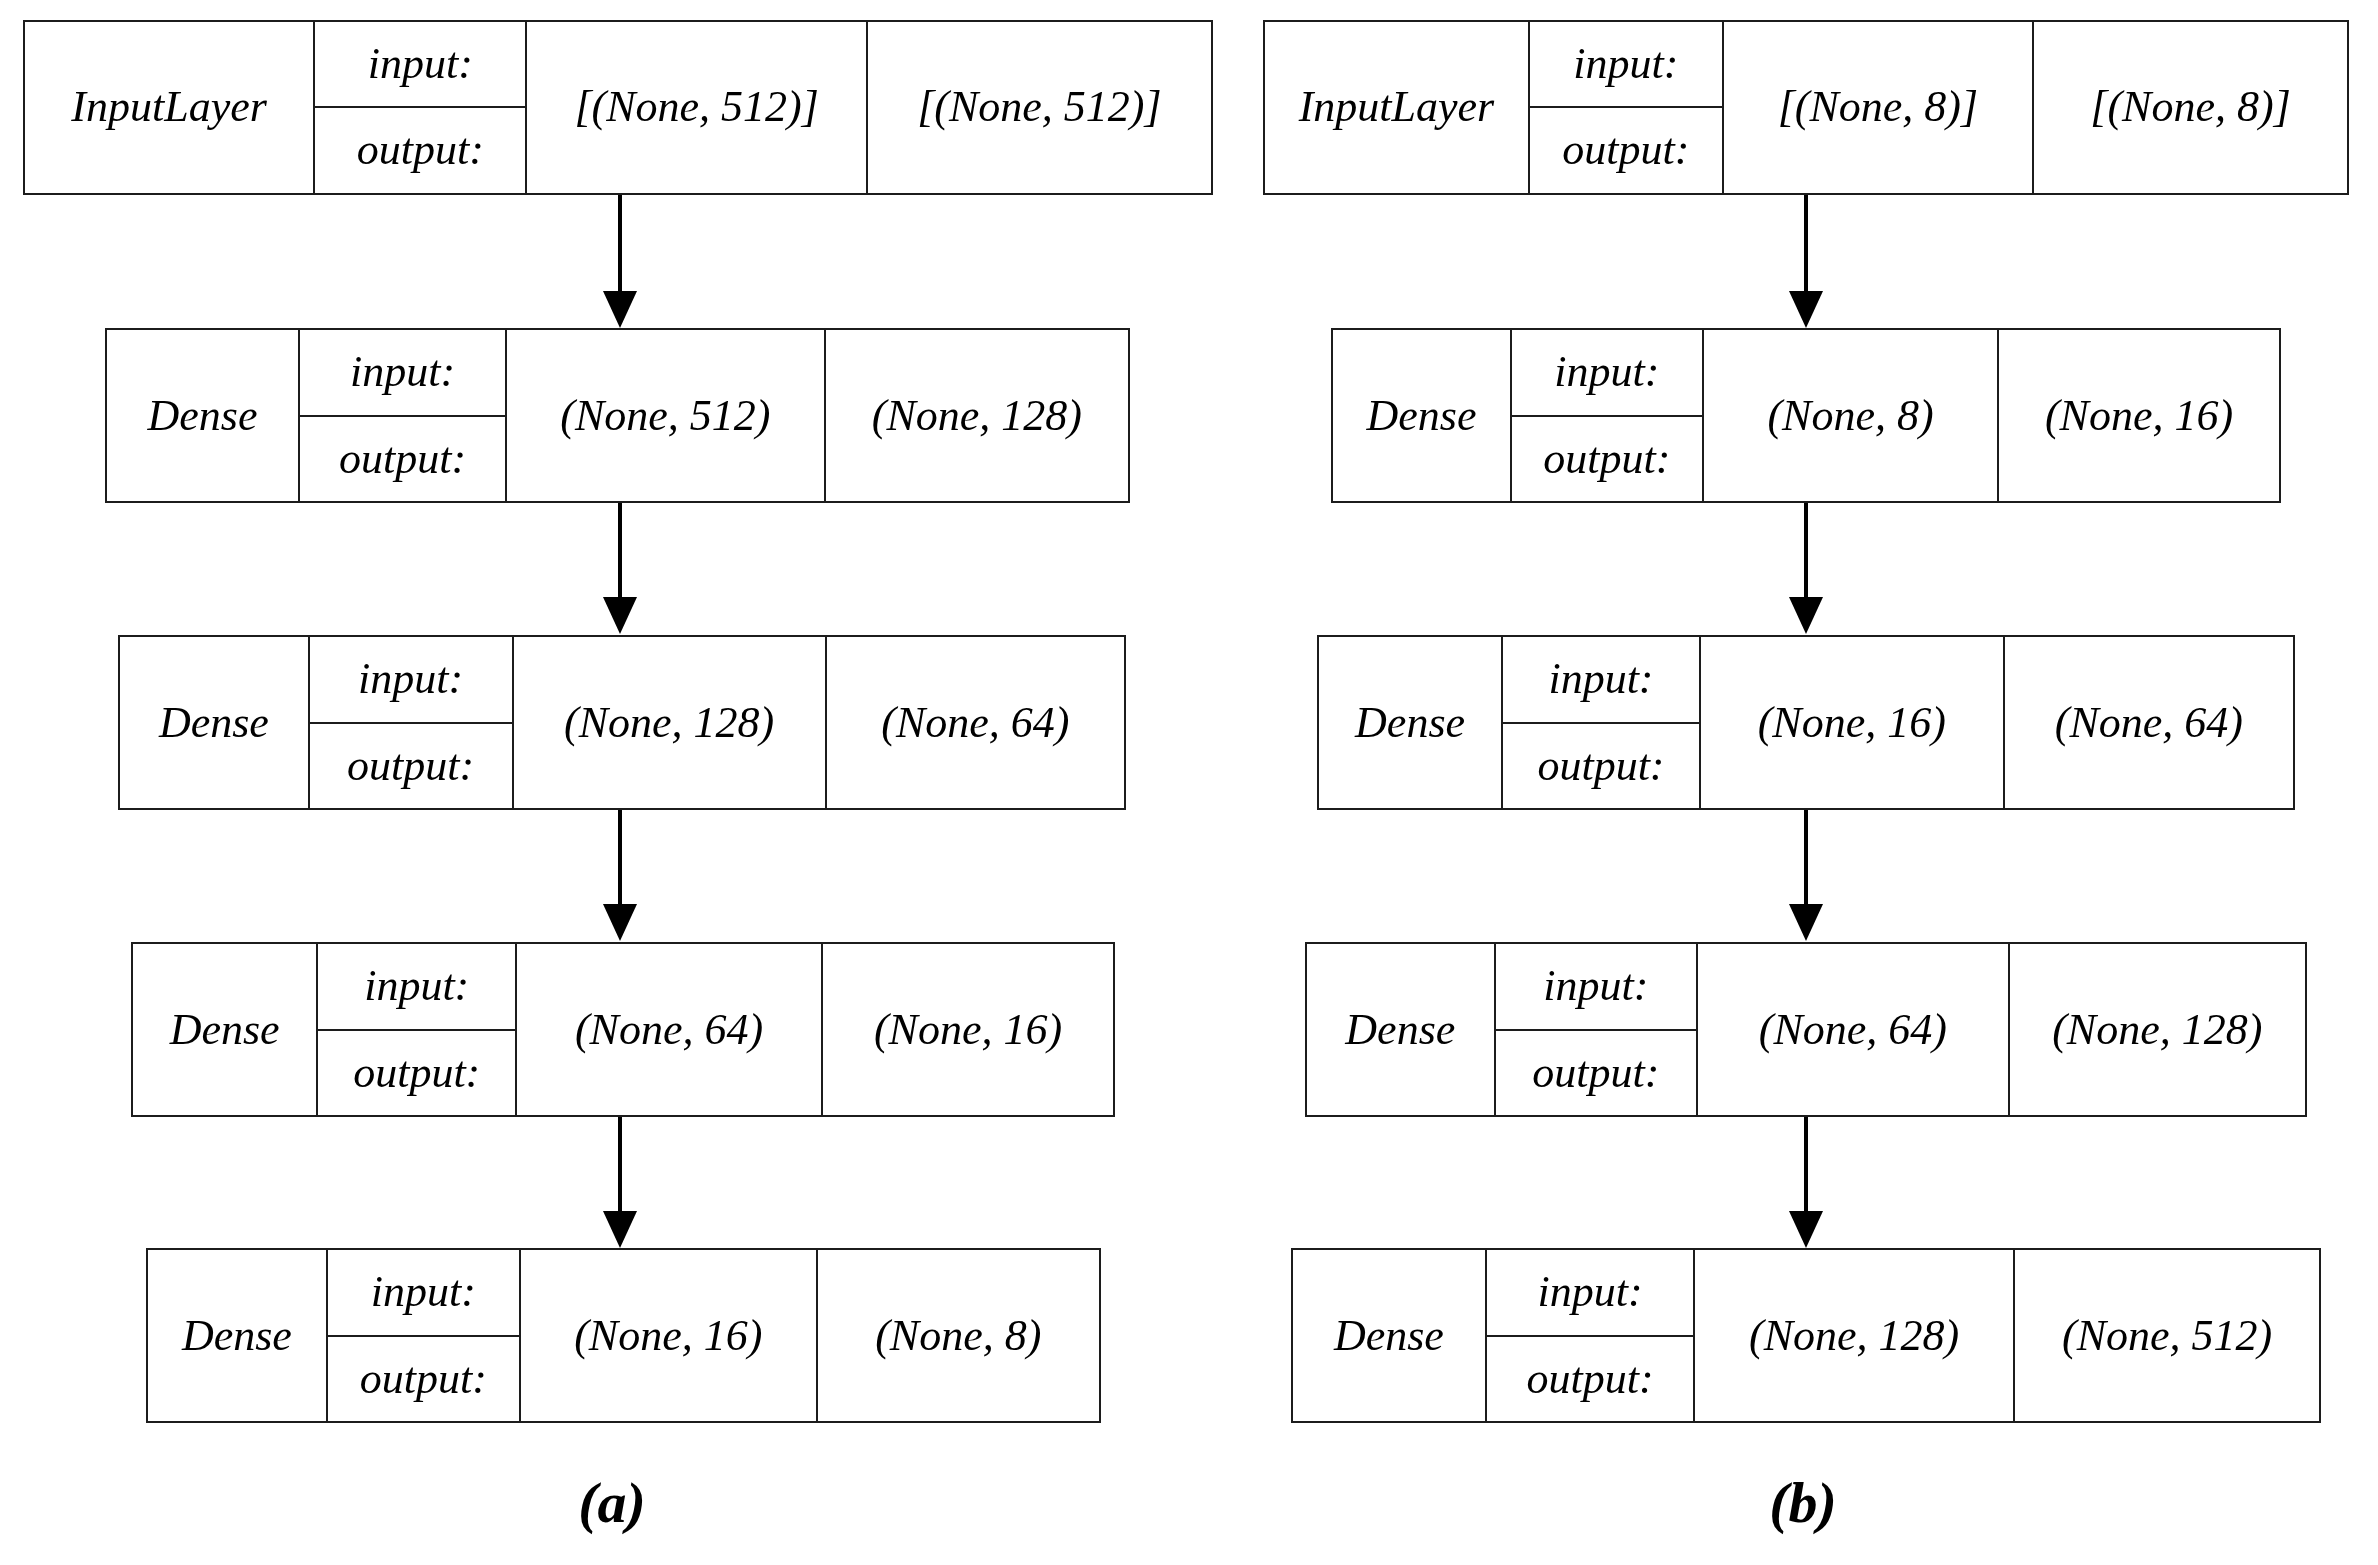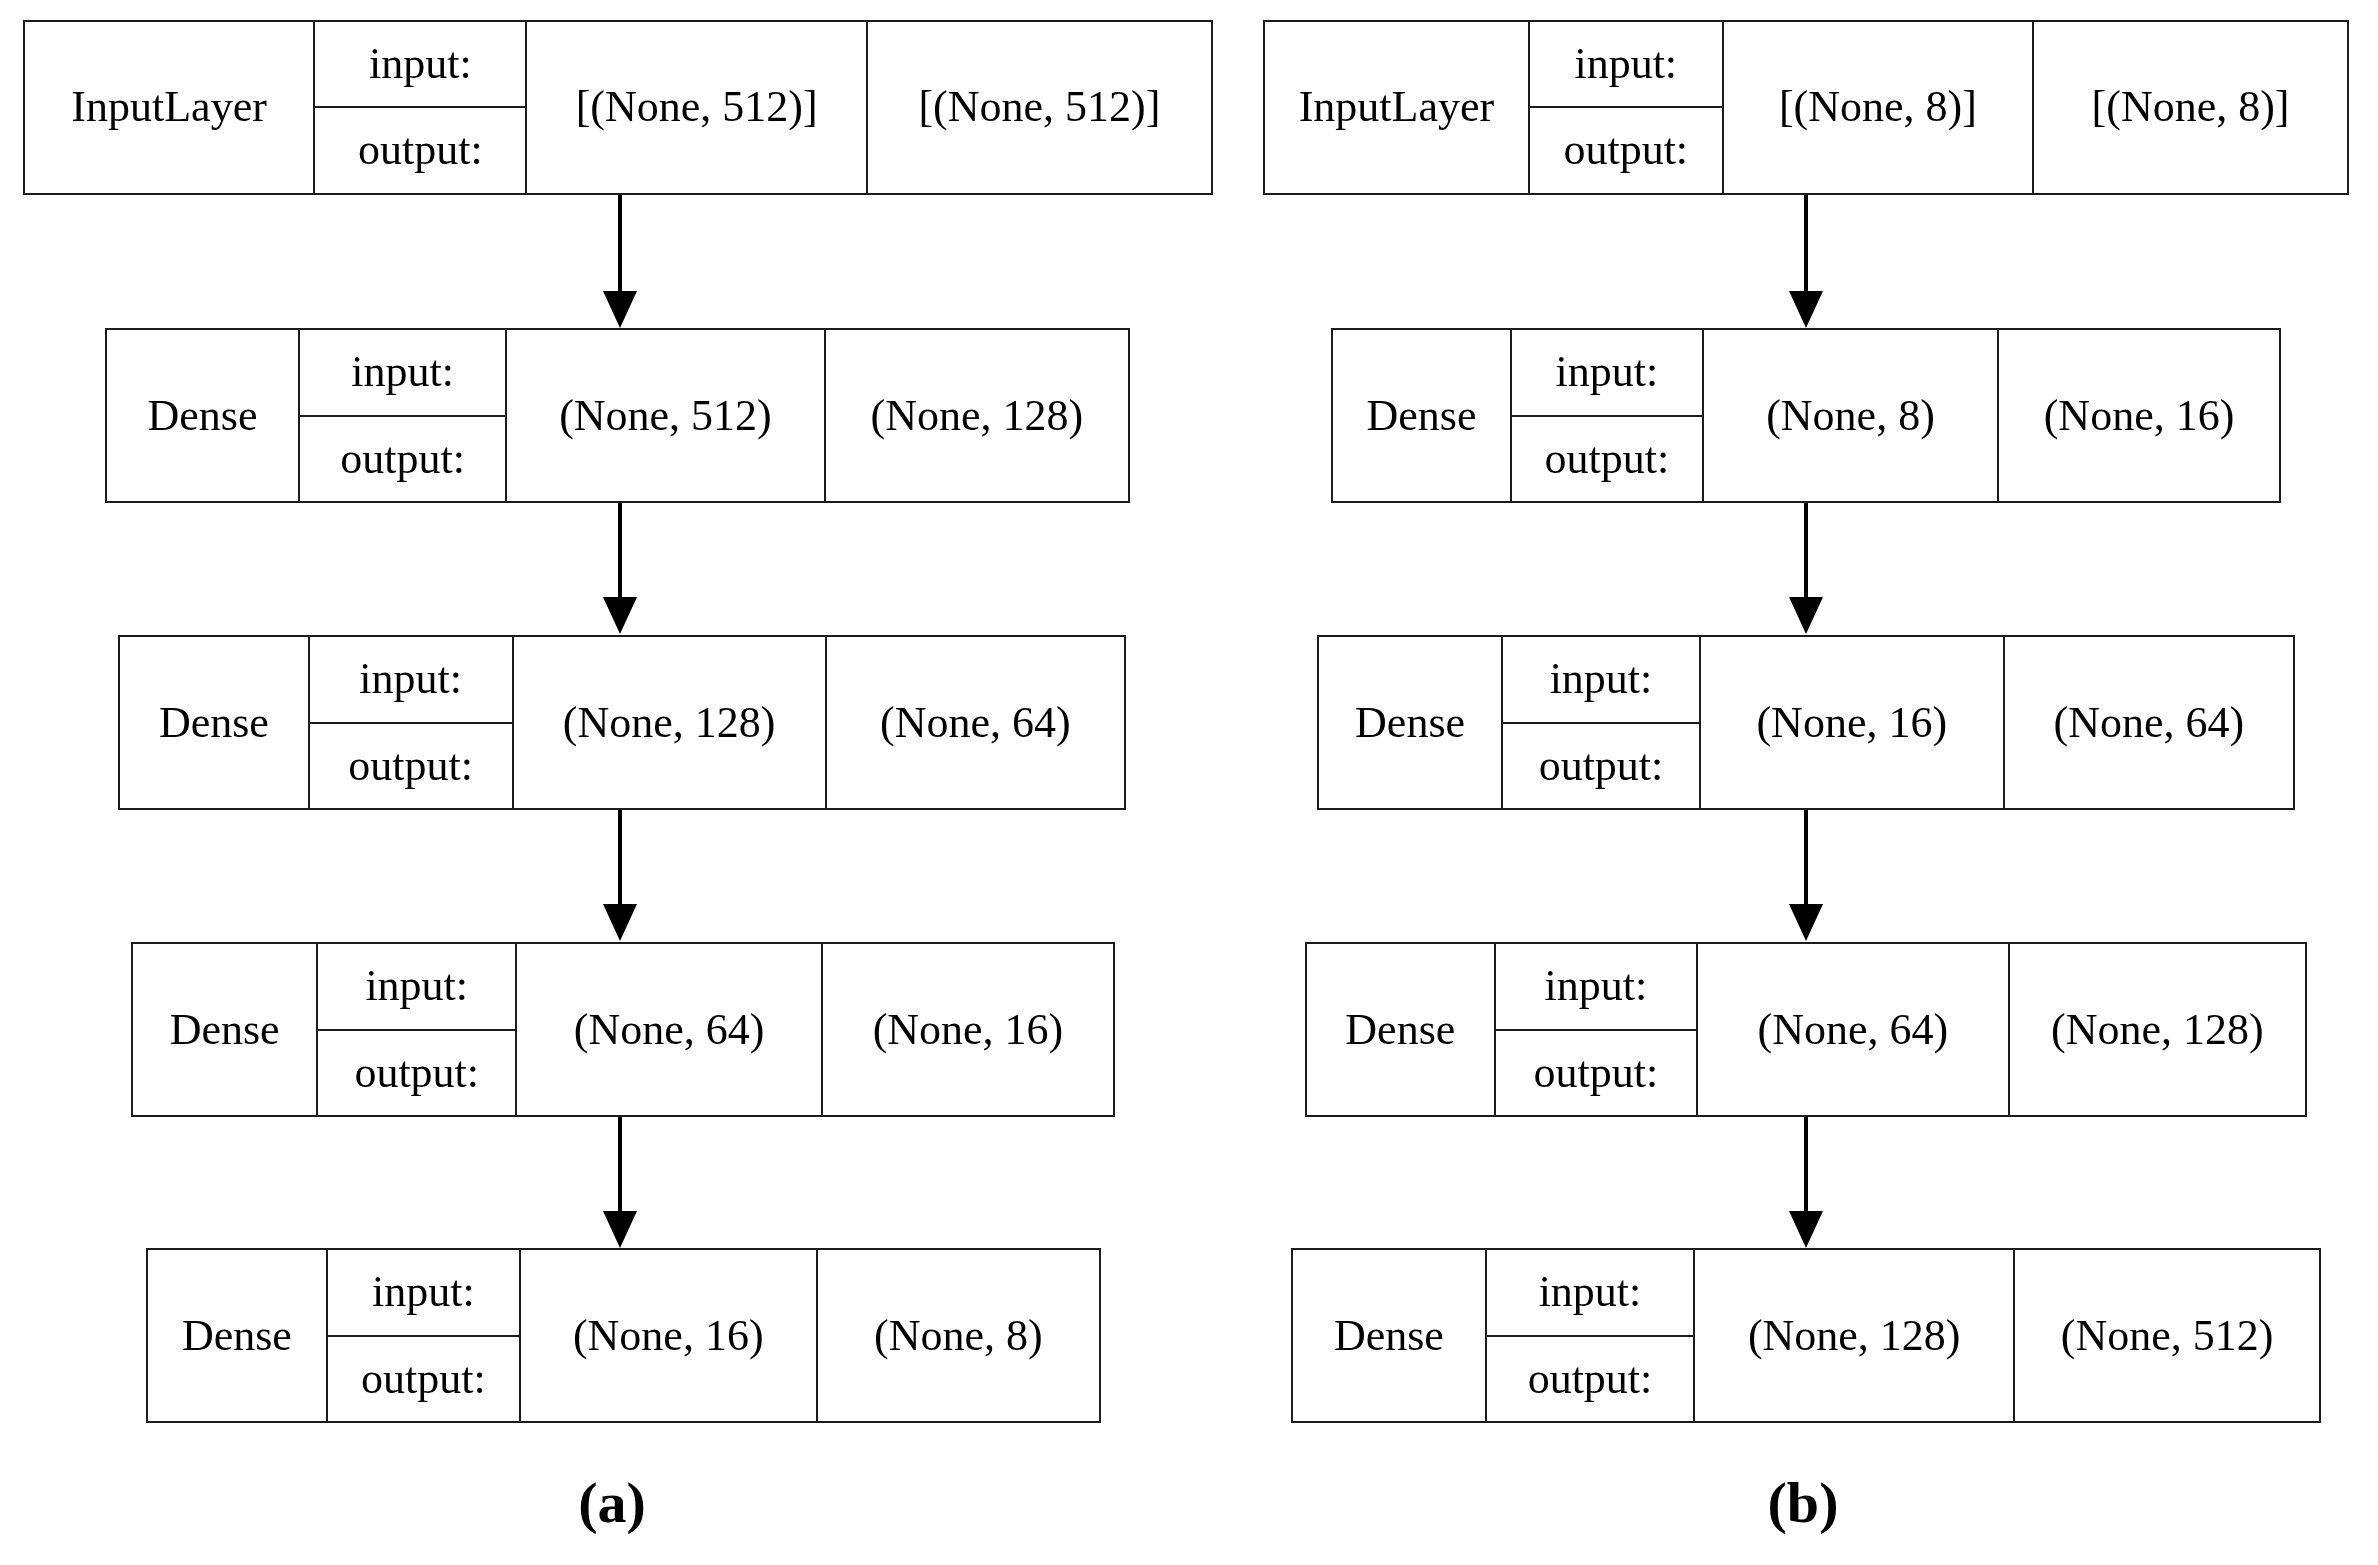--- a/index.html
+++ b/index.html
@@ -3,20 +3,21 @@
 <meta charset="utf-8">
 <style>
   html, body { margin: 0; padding: 0; background: #ffffff; }
   #canvas {
     position: relative;
     width: 2266px;
     height: 1565px;
     background: #ffffff;
     font-family: "Liberation Serif", "DejaVu Serif", serif;
     color: #000000;
+    font-style: italic;
   }
 
   
   .box {
     position: absolute;
     height: 175px;
     display: flex;
     box-sizing: border-box;
     background: #ffffff;
     border: 2.8px solid #1c1c1c;

